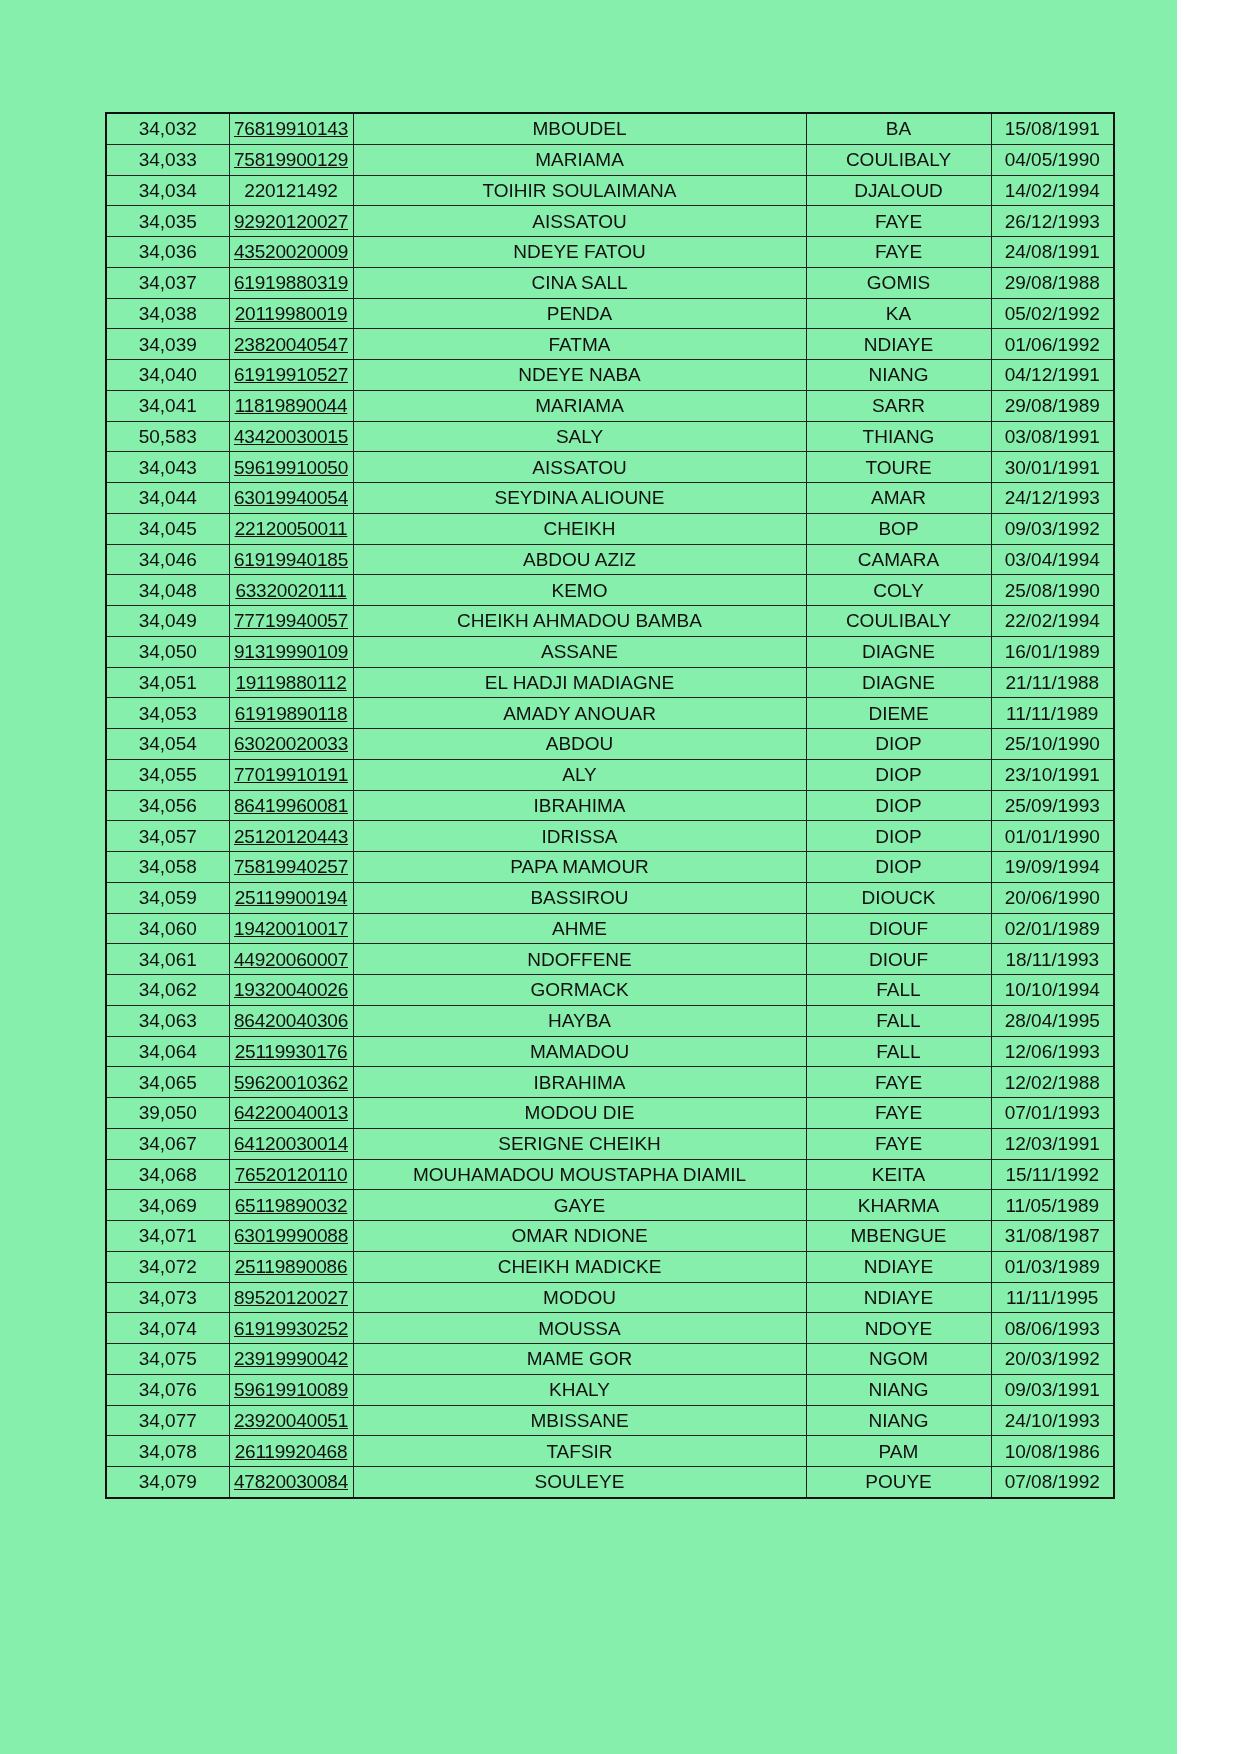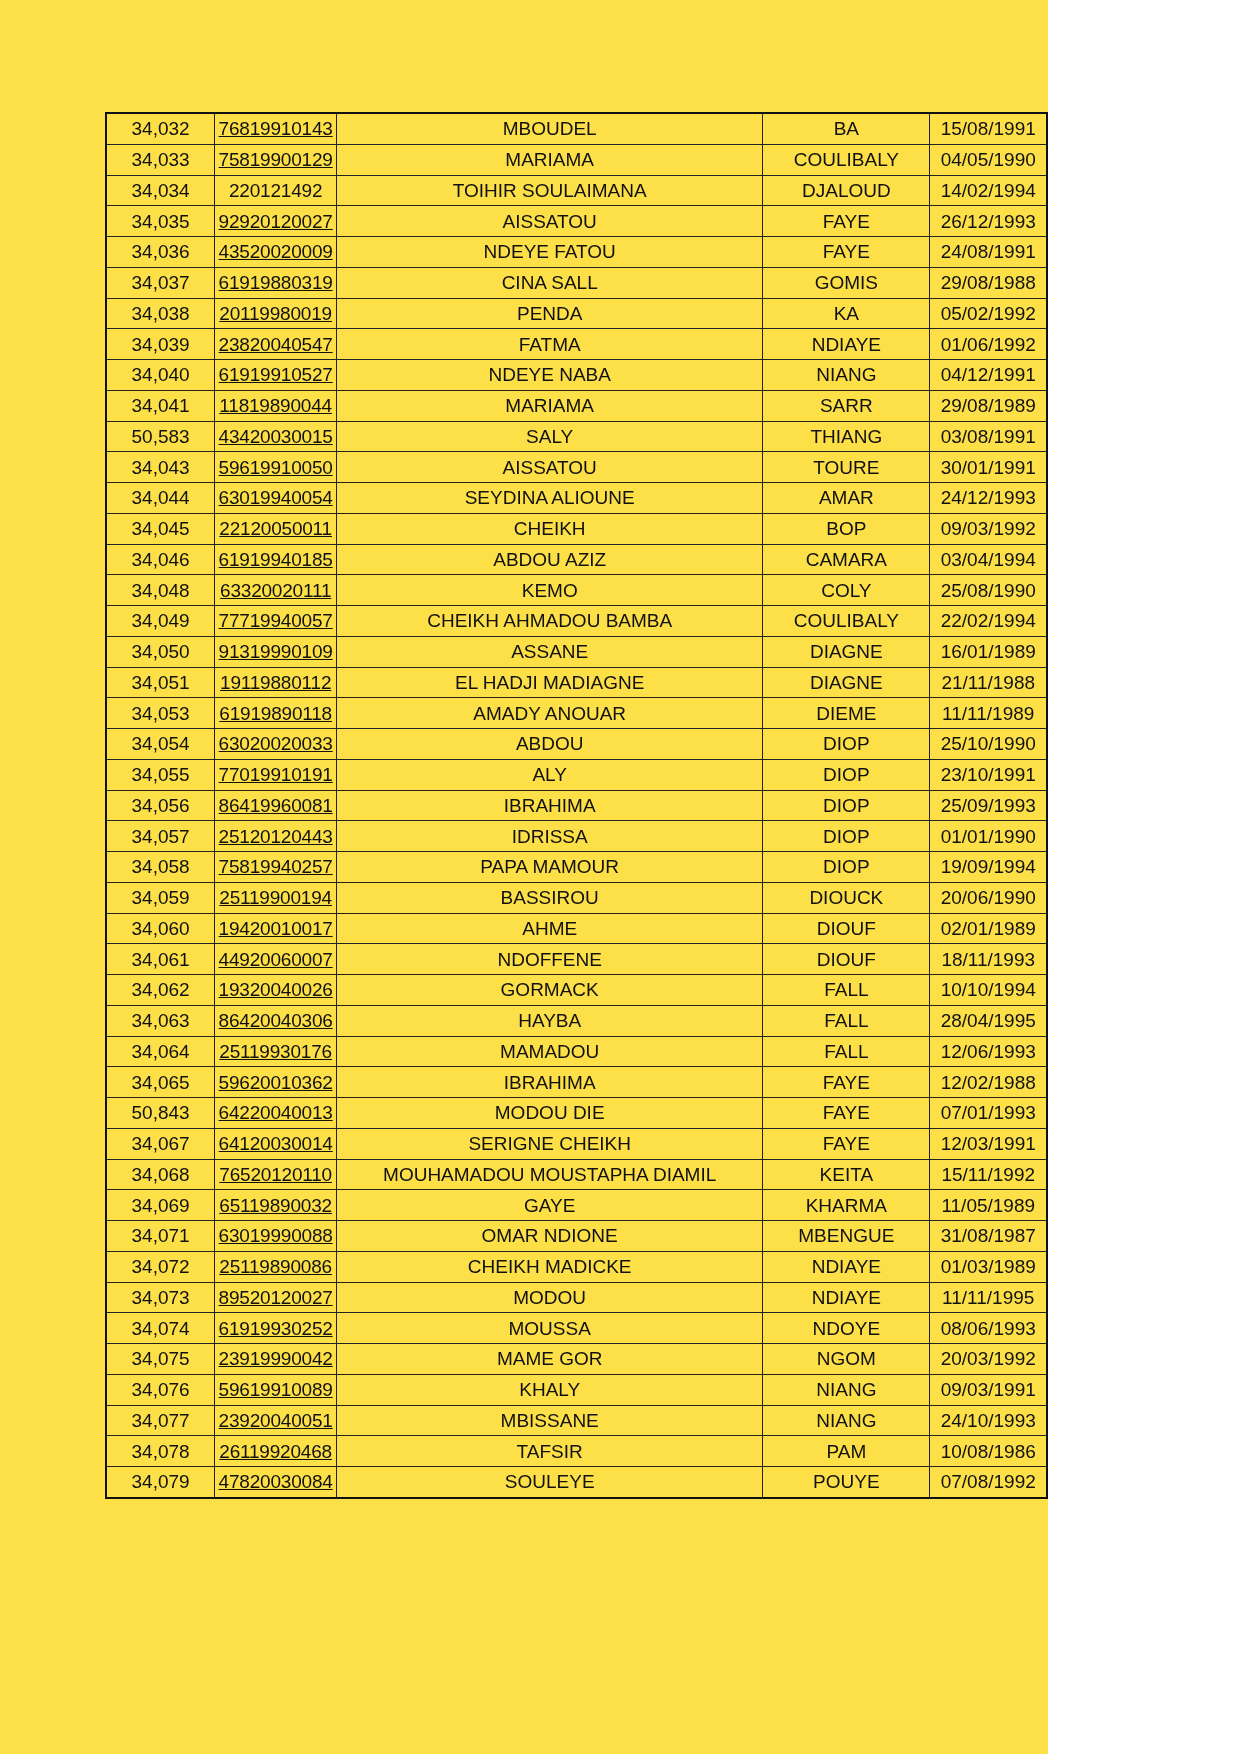--- a/index.html
+++ b/index.html
@@ -1,17 +1,17 @@
 <!DOCTYPE html>
 <html><head>
   <meta charset="utf-8">
   <style>
     html, body { margin: 0; padding: 0; background: #ffffff; }
     body { width: 1241px; height: 1754px; position: relative; overflow: hidden; }
-    .page { position: absolute; left: 0; top: 0; width: 1048px; height: 1754px; background: #fde047; }
+    .page { position: absolute; left: 0; top: 0; width: 1177px; height: 1754px; background: #86efac; }
     table.roster {
       position: absolute;
       left: 105px;
       top: 112px;
       border-collapse: collapse;
       table-layout: fixed;
       border: 2px solid #111;
       font-family: "Liberation Sans", "DejaVu Sans", sans-serif;
       font-size: 19px;
       color: #111;
@@ -270,21 +270,21 @@
           <td class="date-cell">12/06/1993</td>
         </tr>
         <tr>
           <td>34,065</td>
           <td class="id-cell wide">59620010362</td>
           <td>IBRAHIMA</td>
           <td>FAYE</td>
           <td class="date-cell">12/02/1988</td>
         </tr>
         <tr>
-          <td>50,843</td>
+          <td>39,050</td>
           <td class="id-cell wide">64220040013</td>
           <td>MODOU DIE</td>
           <td>FAYE</td>
           <td class="date-cell">07/01/1993</td>
         </tr>
         <tr>
           <td>34,067</td>
           <td class="id-cell wide">64120030014</td>
           <td>SERIGNE CHEIKH</td>
           <td>FAYE</td>

